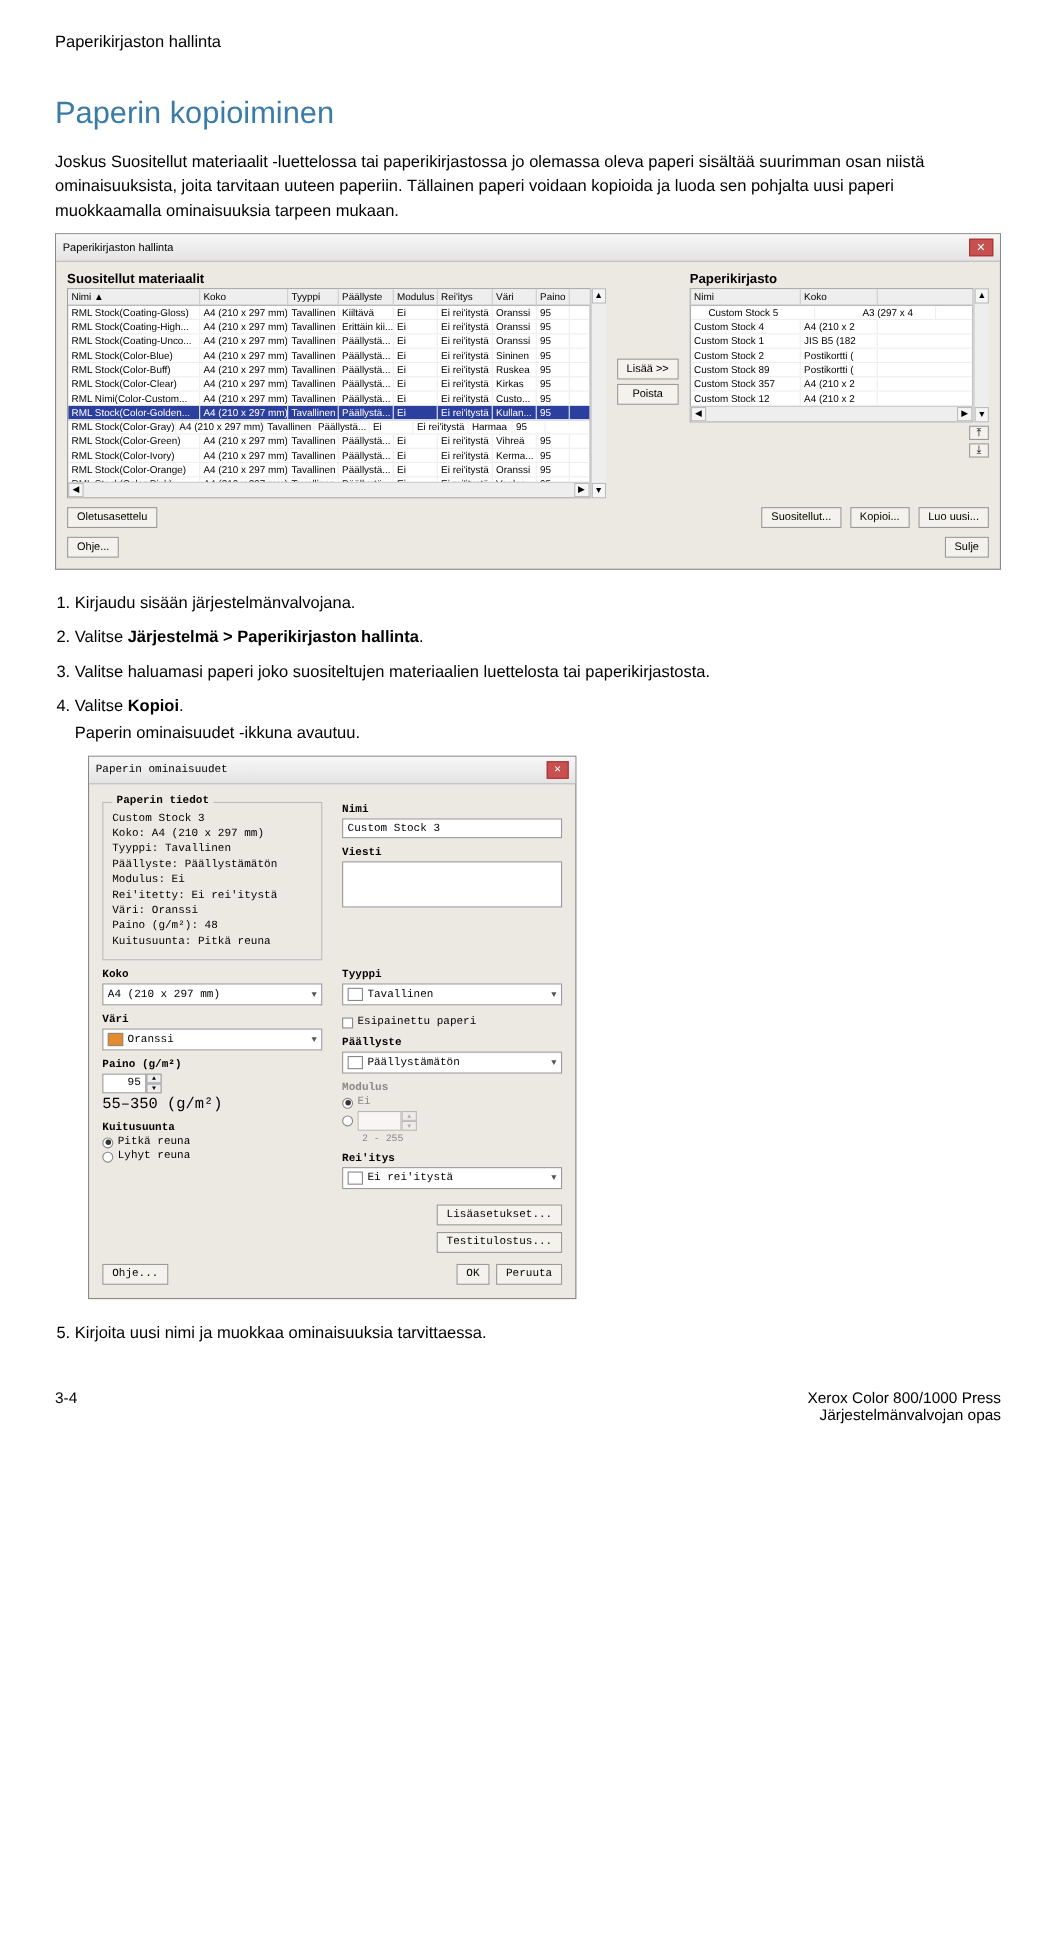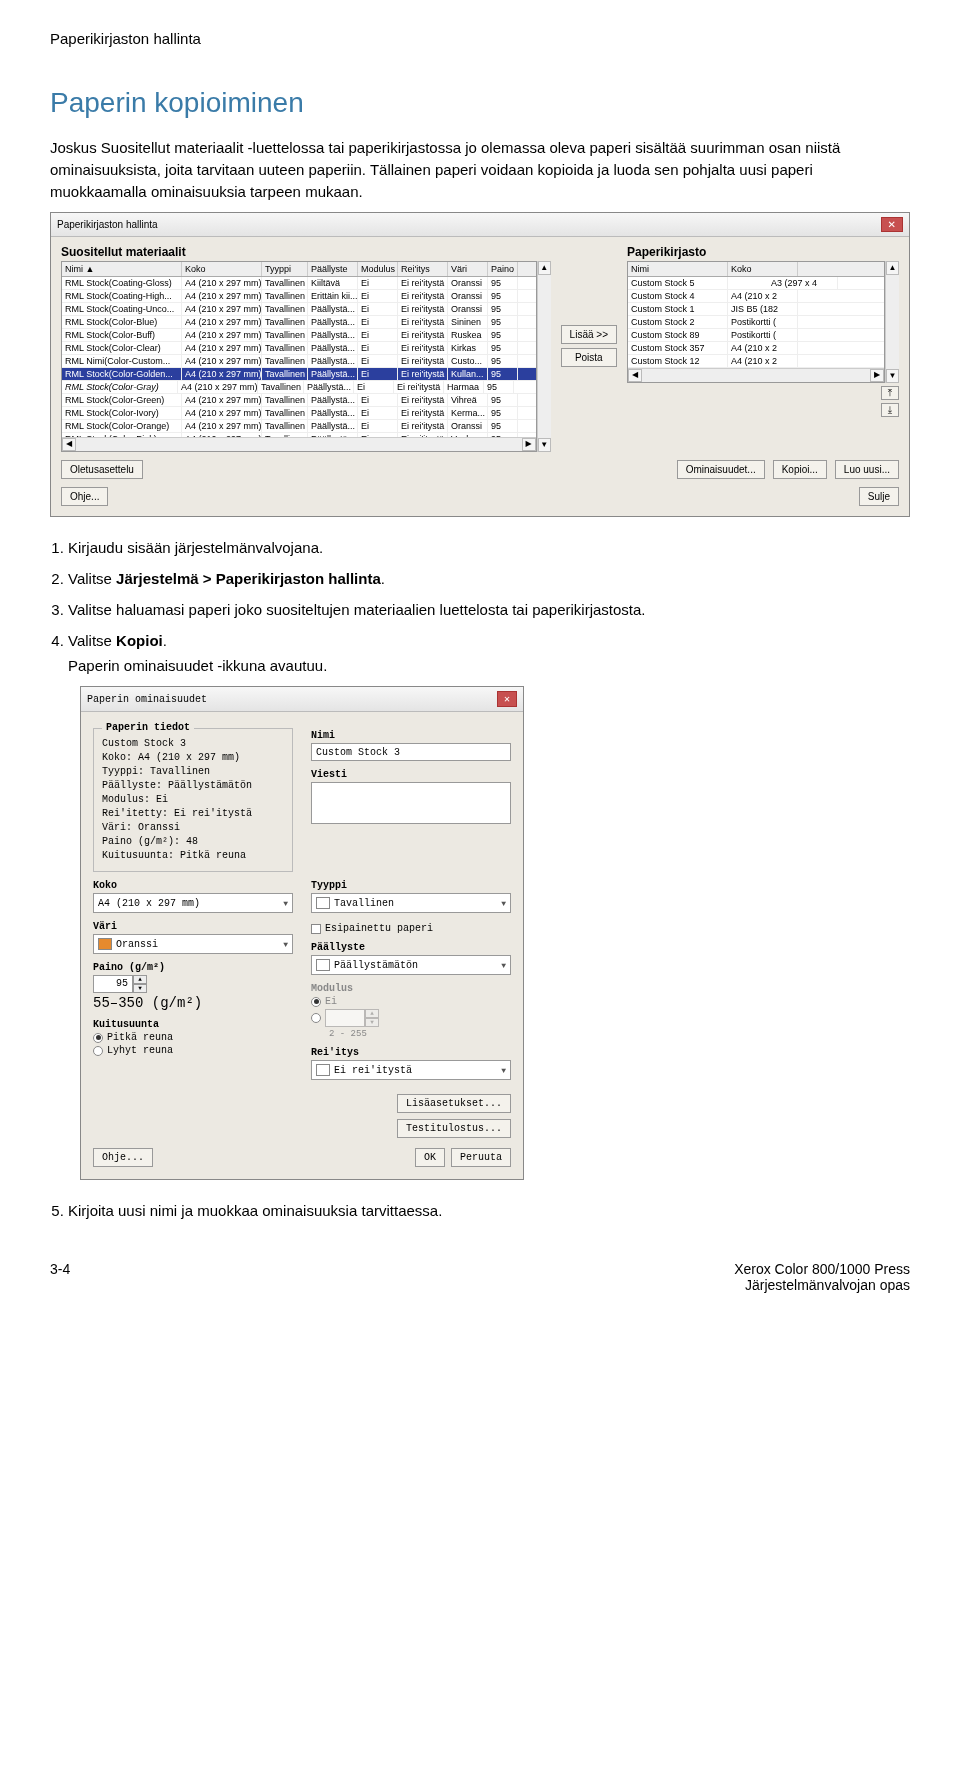--- a/index.html
+++ b/index.html
@@ -191,21 +191,21 @@
                   <div style="width: 120px;">RML Stock(Color-Golden...</div>
                   <div style="width: 80px;">A4 (210 x 297 mm)</div>
                   <div style="width: 46px;">Tavallinen</div>
                   <div style="width: 50px;">Päällystä...</div>
                   <div style="width: 40px;">Ei</div>
                   <div style="width: 50px;">Ei rei'itystä</div>
                   <div style="width: 40px;">Kullan...</div>
                   <div style="width: 30px;">95</div>
                 </div>
                 <div class="trow">
-                  <div style="width: 116px; font-style: italic;">RML Stock(Color-Gray)</div>
+                  <div style="width: 98px;">RML Stock(Color-Gray)</div>
                   <div style="width: 80px;">A4 (210 x 297 mm)</div>
                   <div style="width: 46px;">Tavallinen</div>
                   <div style="width: 50px;">Päällystä...</div>
                   <div style="width: 40px;">Ei</div>
                   <div style="width: 50px;">Ei rei'itystä</div>
                   <div style="width: 40px;">Harmaa</div>
                   <div style="width: 30px;">95</div>
                 </div>
                 <div class="trow">
                   <div style="width: 120px;">RML Stock(Color-Green)</div>
@@ -268,21 +268,21 @@
       <div style="flex:1">
         <div class="panel-label">Paperikirjasto</div>
         <div style="display:flex">
           <div class="tbl" style="flex:1">
             <div class="tbl-head" id="head2">
                 <div style="width: 100px;">Nimi</div>
                 <div style="width: 70px;">Koko</div>
               </div>
             <div class="tbl-body" id="body2">
                 <div class="trow">
-                  <div style="width: 100px;">Custom Stock 5</div>
+                  <div style="width: 100px; margin-left: 13px;">Custom Stock 5</div>
                   <div style="width: 70px; margin-left: 40px;">A3 (297 x 4</div>
                 </div>
                 <div class="trow">
                   <div style="width: 100px;">Custom Stock 4</div>
                   <div style="width: 70px;">A4 (210 x 2</div>
                 </div>
                 <div class="trow">
                   <div style="width: 100px;">Custom Stock 1</div>
                   <div style="width: 70px;">JIS B5 (182</div>
                 </div>
@@ -317,21 +317,21 @@
            <span class="btn" style="padding:0 4px;width:18px">⤒</span>
            <span class="btn" style="padding:0 4px;width:18px">⤓</span>
         </div>
       </div>
     </div>
     <div class="bottom-row">
       <div class="left">
         <div class="btn">Oletusasettelu</div>
       </div>
       <div class="right">
-        <div class="btn">Ominaisuudet...</div>
+        <div class="btn">Suositellut...</div>
         <div class="btn">Kopioi...</div>
         <div class="btn">Luo uusi...</div>
       </div>
     </div>
     <div class="bottom-row">
       <div class="left">
         <div class="btn">Ohje...</div>
       </div>
       <div class="right">
         <div class="btn">Sulje</div>

